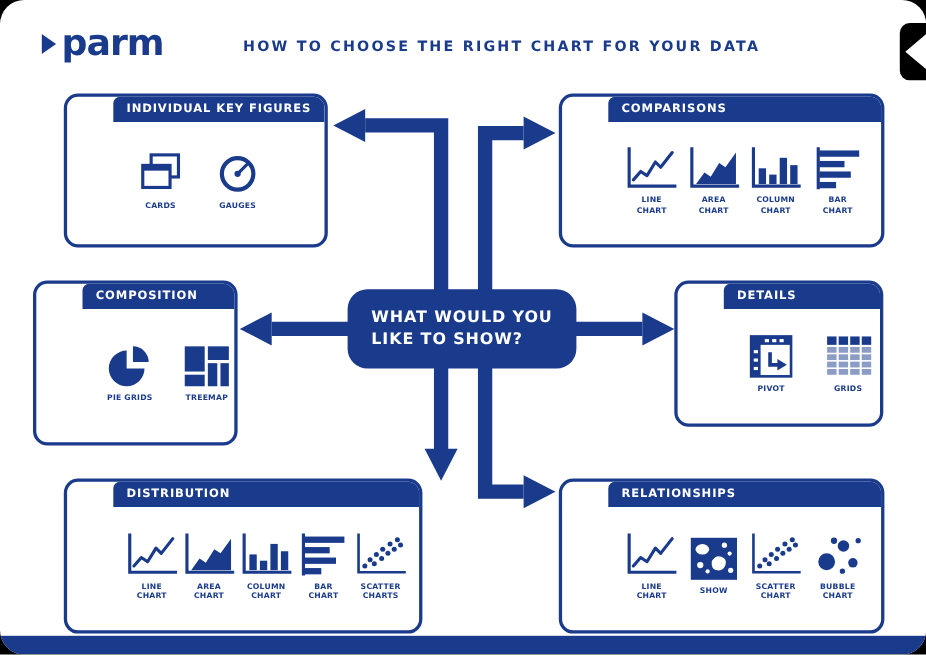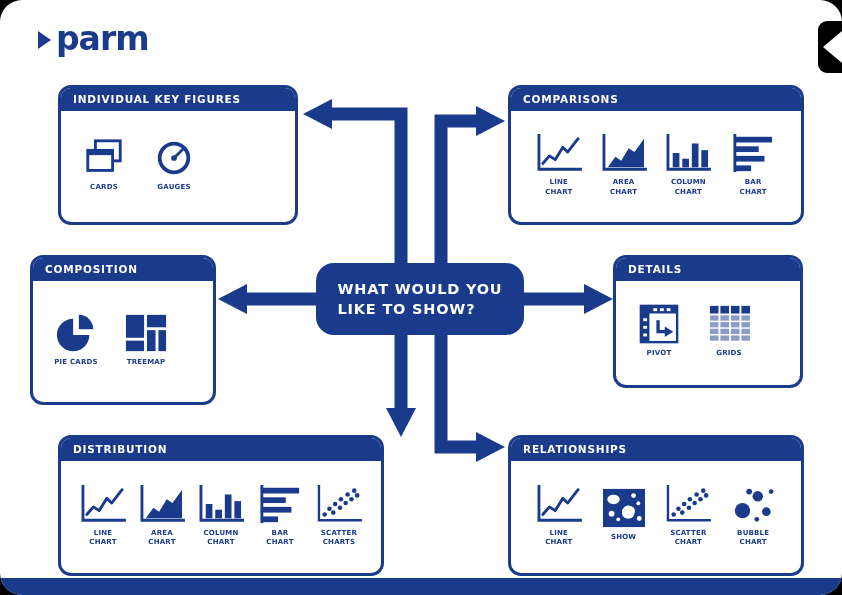--- a/index.html
+++ b/index.html
@@ -20,21 +20,21 @@
   
   .main-title {
     position:absolute; top:35px; left:110px; right:40px; text-align:center;
     color:var(--blue); font-size:13px; font-weight:bold; letter-spacing:2px;
   }
   
   .connectors { position:absolute; left:0; top:0; width:842px; height:595px; z-index:1; color:var(--blue); pointer-events:none; }
   
   .cat-box {
     position:absolute; z-index:2; background:#fff;
-    border:3px solid var(--blue); border-radius:13px; overflow:hidden;
+    border:3px solid var(--blue); border-radius:13px; overflow:hidden;padding-left:42px;
   }
   .cat-header {
     height:23px; line-height:23px; background:var(--blue); color:#fff;
     font-size:10.5px; font-weight:bold; letter-spacing:.8px; padding:0 12px;
     border-radius:6px 6px 0 0;
   }
   .cat-items {
     display:flex; align-items:center; justify-content:space-evenly;
     height:calc(100% - 23px); padding:4px 8px 8px;
   }
@@ -71,20 +71,21 @@
 </head>
 <body>
 
 <div class="page">
 
   <div class="logo">
     <span class="logo-tri"></span>
     <span class="logo-text">parm</span>
   </div>
 
+  <div class="main-title">HOW TO CHOOSE THE RIGHT CHART FOR YOUR DATA</div>
 
   <svg class="connectors" viewBox="0 0 842 595">
     <g stroke="currentColor" stroke-width="13" fill="none">
       <path d="M401 299 V114 H332"></path>
       <path d="M441 299 V121 H476"></path>
       <path d="M420 299 H247"></path>
       <path d="M420 299 H584"></path>
       <path d="M401 299 V410"></path>
       <path d="M441 299 V447 H476"></path>
     </g>
@@ -171,21 +172,21 @@
   <section class="cat-box box-composition">
     <header class="cat-header">
       <span>COMPOSITION</span>
     </header>
     <div class="cat-items few">
         <div class="item">
           <div class="item-icon"><svg viewBox="0 0 52 44">
               <path d="M23 24 L23 7 A17 17 0 1 0 40 24 Z" fill="currentColor"></path>
               <path d="M29 18 L29 3 A15 15 0 0 1 44 18 Z" fill="currentColor"></path>
             </svg></div>
-          <div class="item-label">PIE CARDS</div>
+          <div class="item-label">PIE GRIDS</div>
         </div>
         <div class="item">
           <div class="item-icon"><svg viewBox="0 0 52 44">
               <g fill="currentColor">
                 <rect x="5" y="3" width="19" height="24"></rect>
                 <rect x="5" y="30" width="19" height="11"></rect>
                 <rect x="27" y="3" width="20" height="13"></rect>
                 <rect x="27" y="19" width="9" height="22"></rect>
                 <rect x="39" y="19" width="8" height="22"></rect>
               </g>

